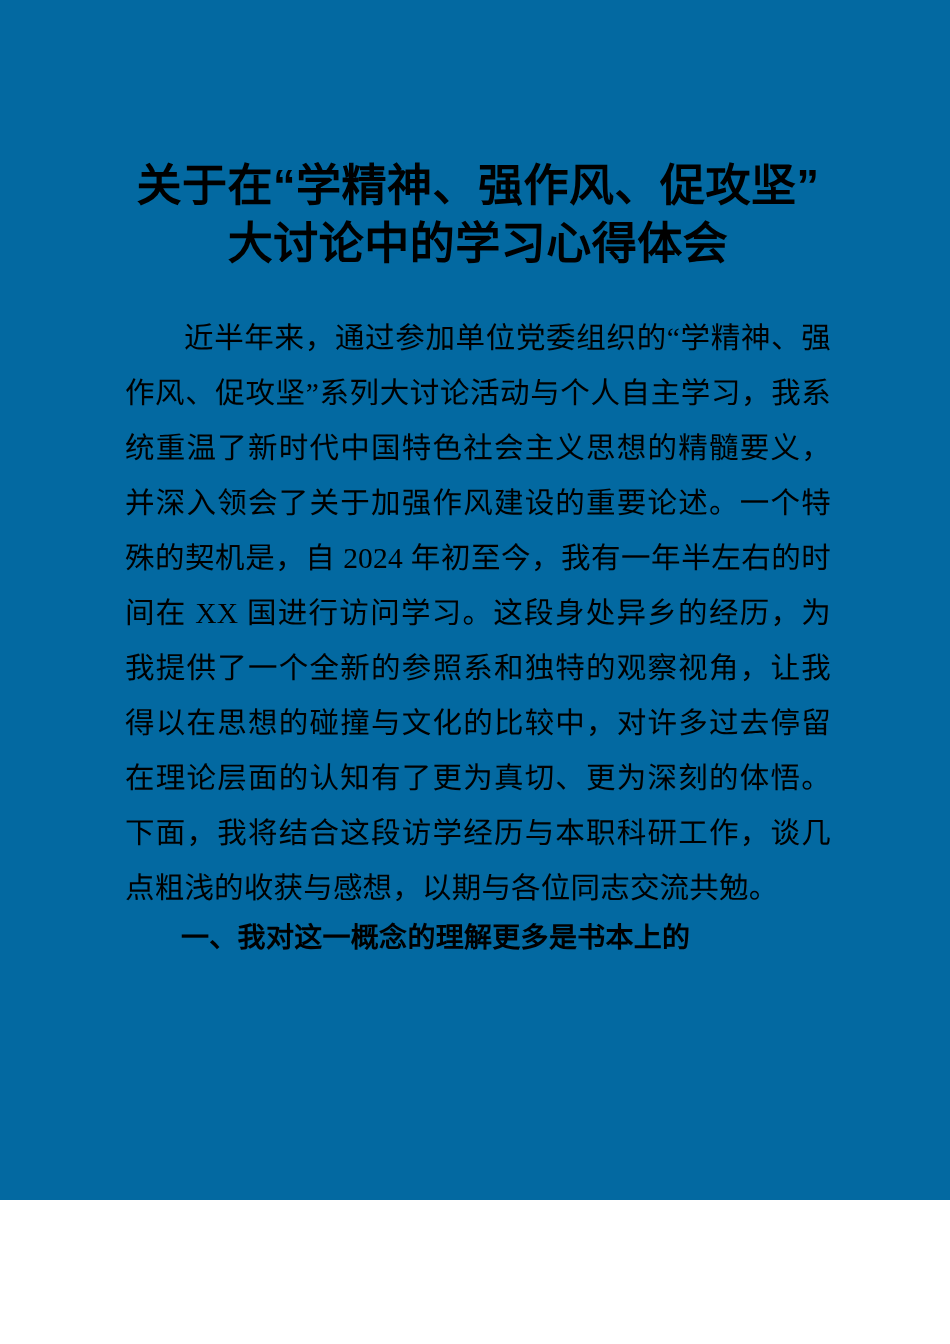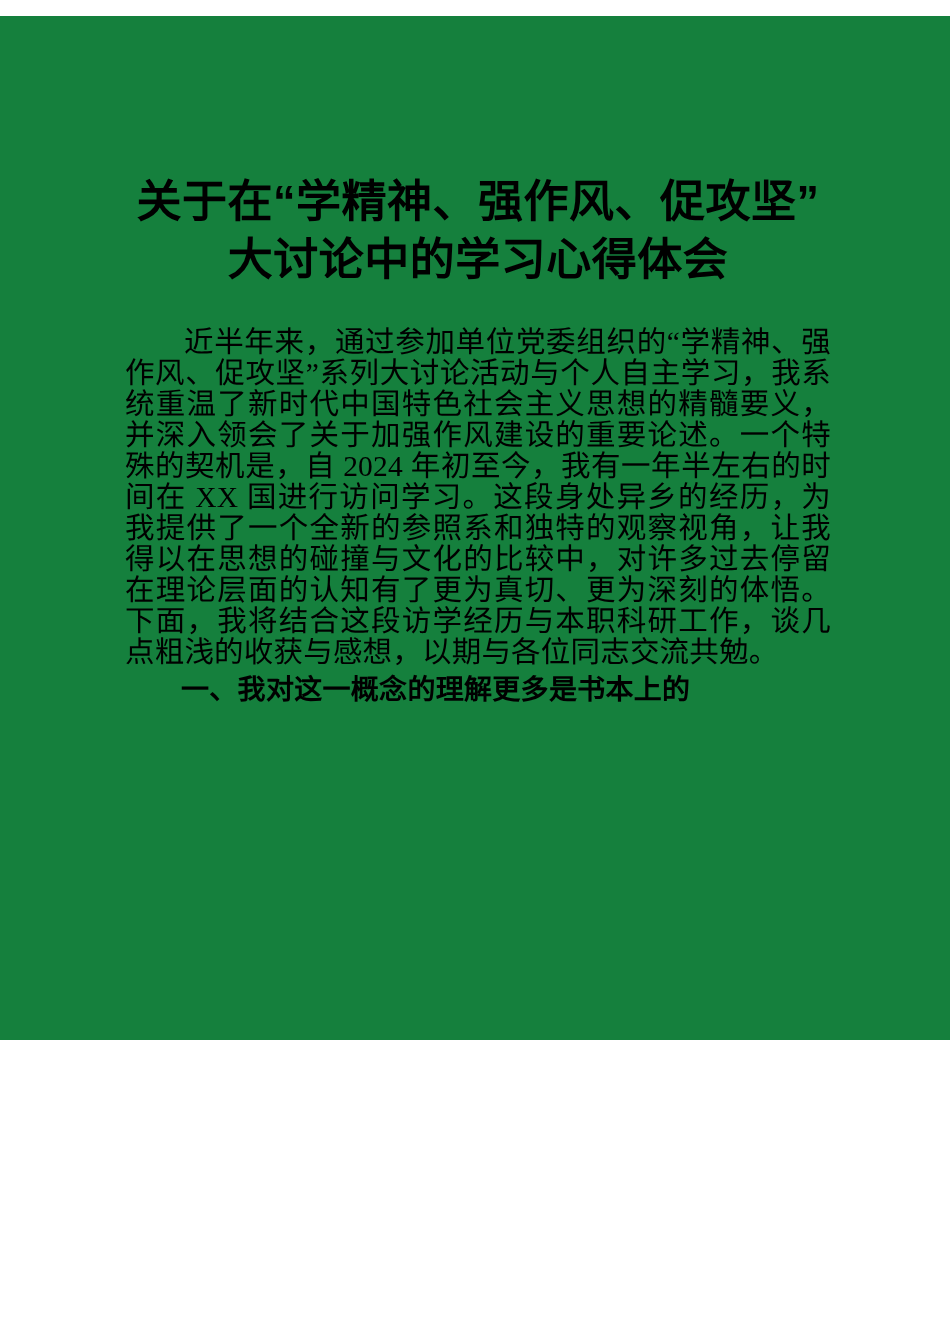--- a/index.html
+++ b/index.html
@@ -5,27 +5,26 @@
 <style>
   html, body {
     margin: 0;
     padding: 0;
     background: #ffffff;
   }
 
   .page {
     position: relative;
     width: 950px;
-    height: 1024px;
-    background: #15803d;
+    height: 1200px;
+    background: #0369a1;
     overflow: hidden;
     box-sizing: border-box;
     font-family: "Liberation Serif", "DejaVu Serif", serif;
     color: #000000;
-    margin-top: 16px;
     -webkit-font-smoothing: antialiased;
   }
 
   .content {
     position: absolute;
     left: 125px;
     top: 0;
     width: 706px;
   }
 
@@ -42,21 +41,21 @@
     color: #000000;
     padding-top: 157px;
     word-break: break-all;
   }
 
   
   .para {
     margin: 0;
     font-family: "Liberation Serif", "DejaVu Serif", serif;
     font-size: 29.5px;
-    line-height: 31px;
+    line-height: 55px;
     text-align: justify;
     text-justify: inter-ideograph;
     text-indent: 2em;
     color: #000000;
     word-break: break-all;
     letter-spacing: 0.2px;
   }
 
   
   .para--first {

